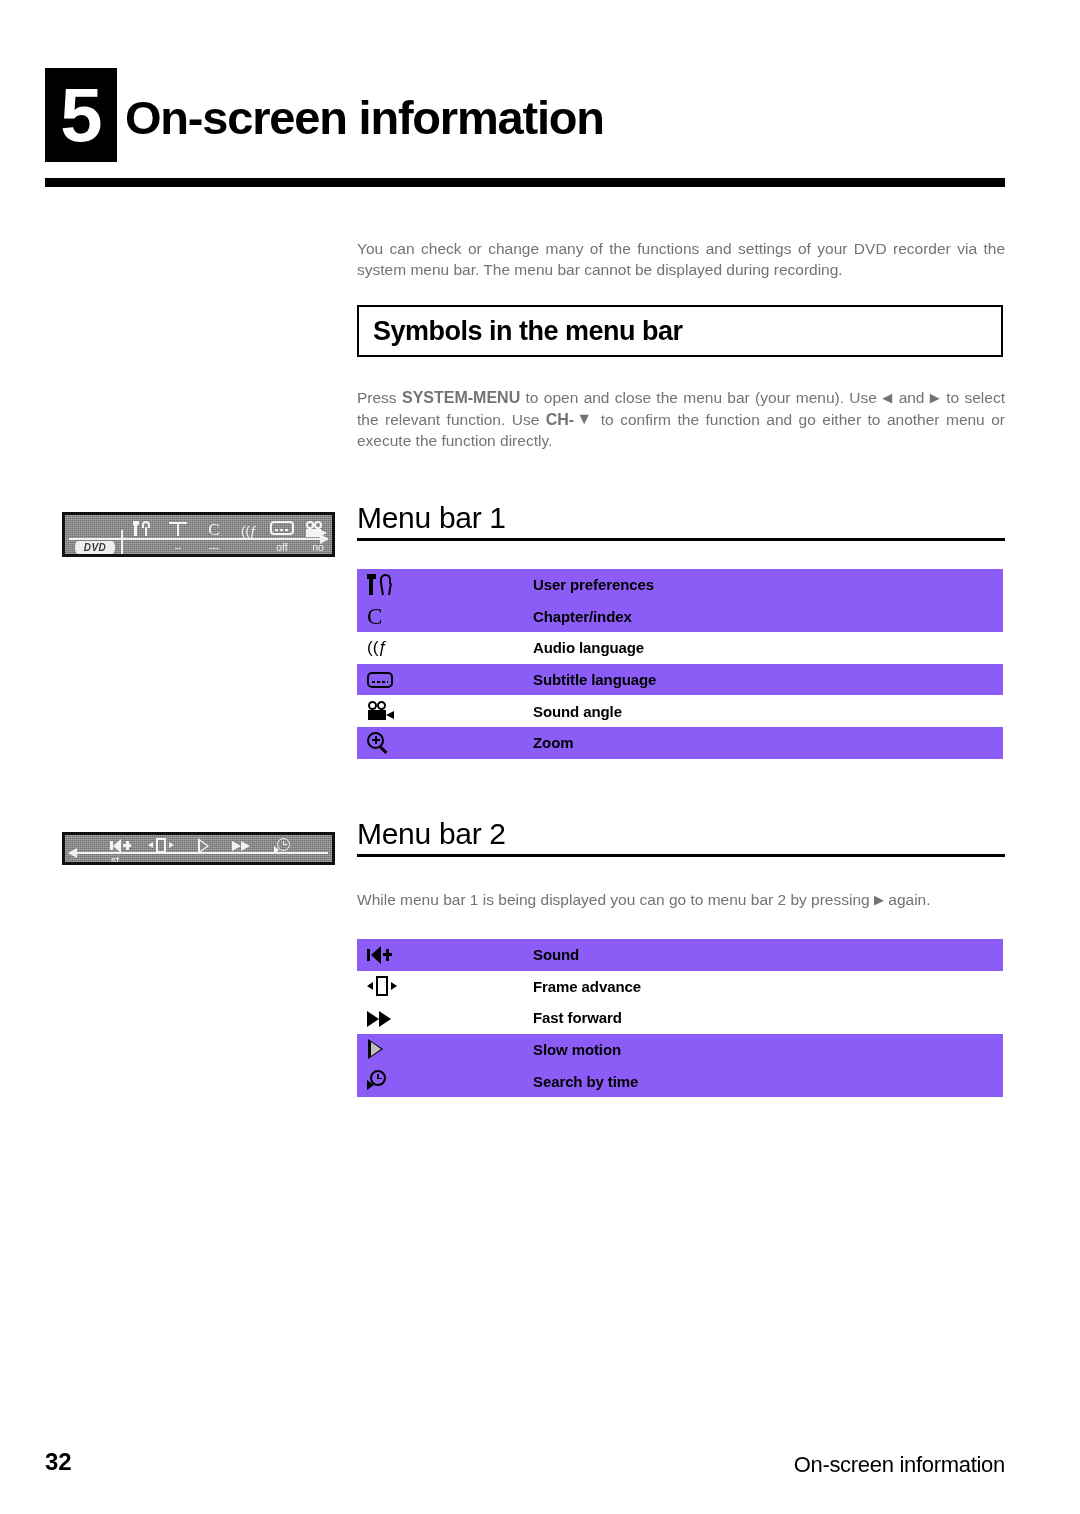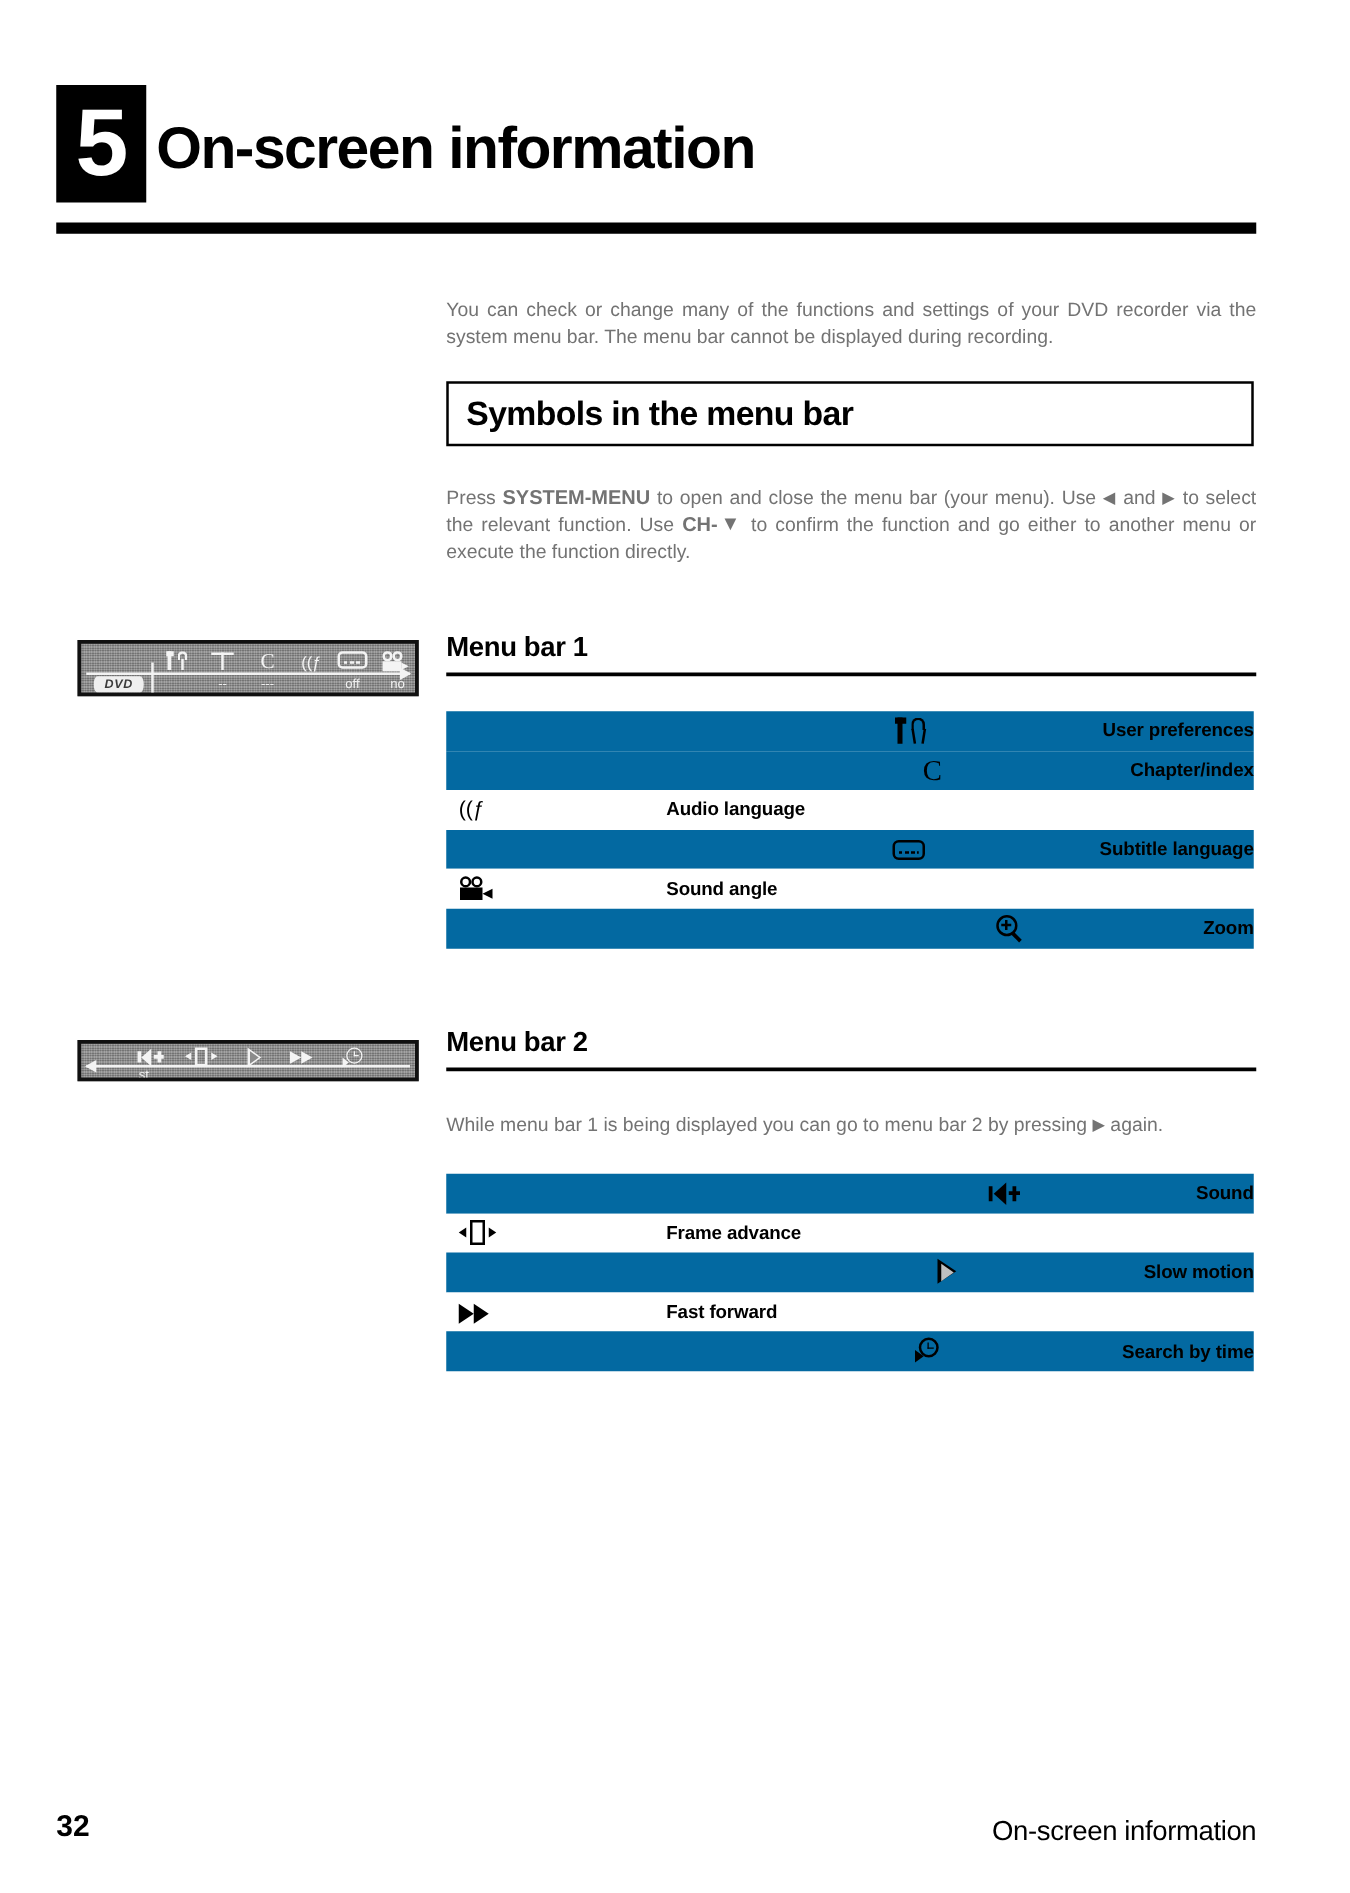--- a/index.html
+++ b/index.html
@@ -111,22 +111,22 @@
 
   
   .subhead {
     position: absolute;
     left: 357px;
     width: 648px;
     border-bottom: 3px solid #000000;
     padding-bottom: 2px;
   }
   .subhead-text {
-    font-size: 22px;
-    font-weight: bold;
+    font-size: 30px;
+    font-weight: normal;
     letter-spacing: -0.3px;
     line-height: 36px;
     display: block;
   }
   #subhead-menu-bar-1 { top: 500px; }
   #subhead-menu-bar-2 { top: 816px; }
 
   .menu2-note { top: 889px; }
 
   
@@ -138,22 +138,21 @@
   #symbol-table-1 { top: 569px; }
   #symbol-table-2 { top: 939px; }
 
   .symbol-row {
     display: flex;
     align-items: center;
     height: 31.6px;
     background: #ffffff;
   }
   .symbol-row.shaded {
-    background: #0369a1;
-    justify-content: flex-end;
+    background: #8b5cf6;
   }
   .symbol-cell-icon {
     width: 176px;
     padding-left: 10px;
     box-sizing: border-box;
     display: flex;
     align-items: center;
     height: 100%;
   }
   .symbol-cell-label {
@@ -808,38 +807,38 @@
     <div class="symbol-cell-icon">
       <span class="ic ic-frame">
         <span class="lt"></span>
           <span class="box"></span>
           <span class="rt"></span>
       </span>
     </div>
     <div class="symbol-cell-label">Frame advance</div>
   </div>
 
+  <div class="symbol-row">
+    <div class="symbol-cell-icon">
+      <span class="ic ic-ff">
+        <span class="t1"></span>
+          <span class="t2"></span>
+      </span>
+    </div>
+    <div class="symbol-cell-label">Fast forward</div>
+  </div>
+
   <div class="symbol-row shaded">
     <div class="symbol-cell-icon">
       <span class="ic ic-slow">
         <span class="tri"></span>
           <span class="tri-in"></span>
       </span>
     </div>
     <div class="symbol-cell-label">Slow motion</div>
-  </div>
-
-  <div class="symbol-row">
-    <div class="symbol-cell-icon">
-      <span class="ic ic-ff">
-        <span class="t1"></span>
-          <span class="t2"></span>
-      </span>
-    </div>
-    <div class="symbol-cell-label">Fast forward</div>
   </div>
 
   <div class="symbol-row shaded">
     <div class="symbol-cell-icon">
       <span class="ic ic-clock">
         <span class="circ"></span>
           <span class="hand-v"></span>
           <span class="hand-h"></span>
           <span class="tail"></span>
       </span>

